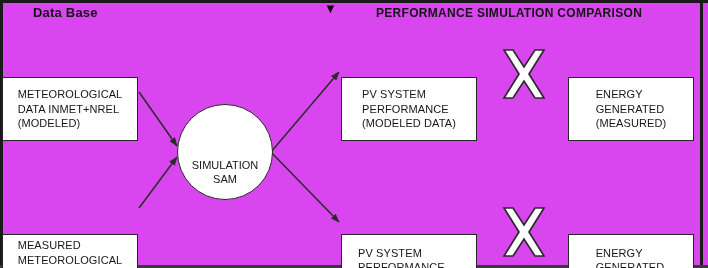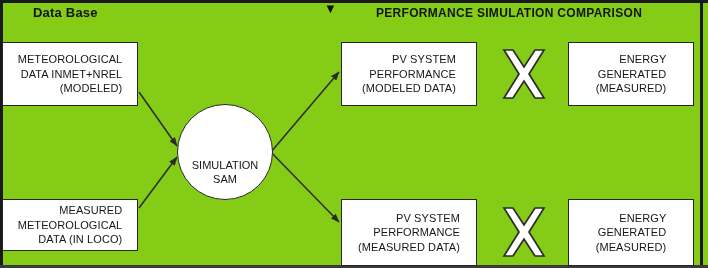--- a/index.html
+++ b/index.html
@@ -4,21 +4,21 @@
 <style>
   html, body {
     margin: 0;
     padding: 0;
     background: #ffffff;
   }
   #canvas {
     position: relative;
     width: 708px;
     height: 268px;
-    background: #84cc16;
+    background: #d946ef;
     font-family: "Liberation Sans", sans-serif;
     overflow: hidden;
   }
   
   #frame-top {
     position: absolute;
     left: 0; top: 0;
     width: 708px; height: 3px;
     background: #1a1a1a;
   }
@@ -42,25 +42,26 @@
   }
 
   .node-box {
     position: absolute;
     box-sizing: border-box;
     border: 1.6px solid #262626;
     background: #ffffff;
     display: flex;
     align-items: center;
     justify-content: center;
-    text-align: right;
+    text-align: left;
     color: #161616;
     font-size: 11px;
     line-height: 14.5px;
     letter-spacing: 0.1px;
+    margin-top: 35px;
   }
   .node-box .txt {
     display: block;
     white-space: pre-line;
   }
 
   .circle-node {
     position: absolute;
     box-sizing: border-box;
     border: 1.5px solid #262626;

